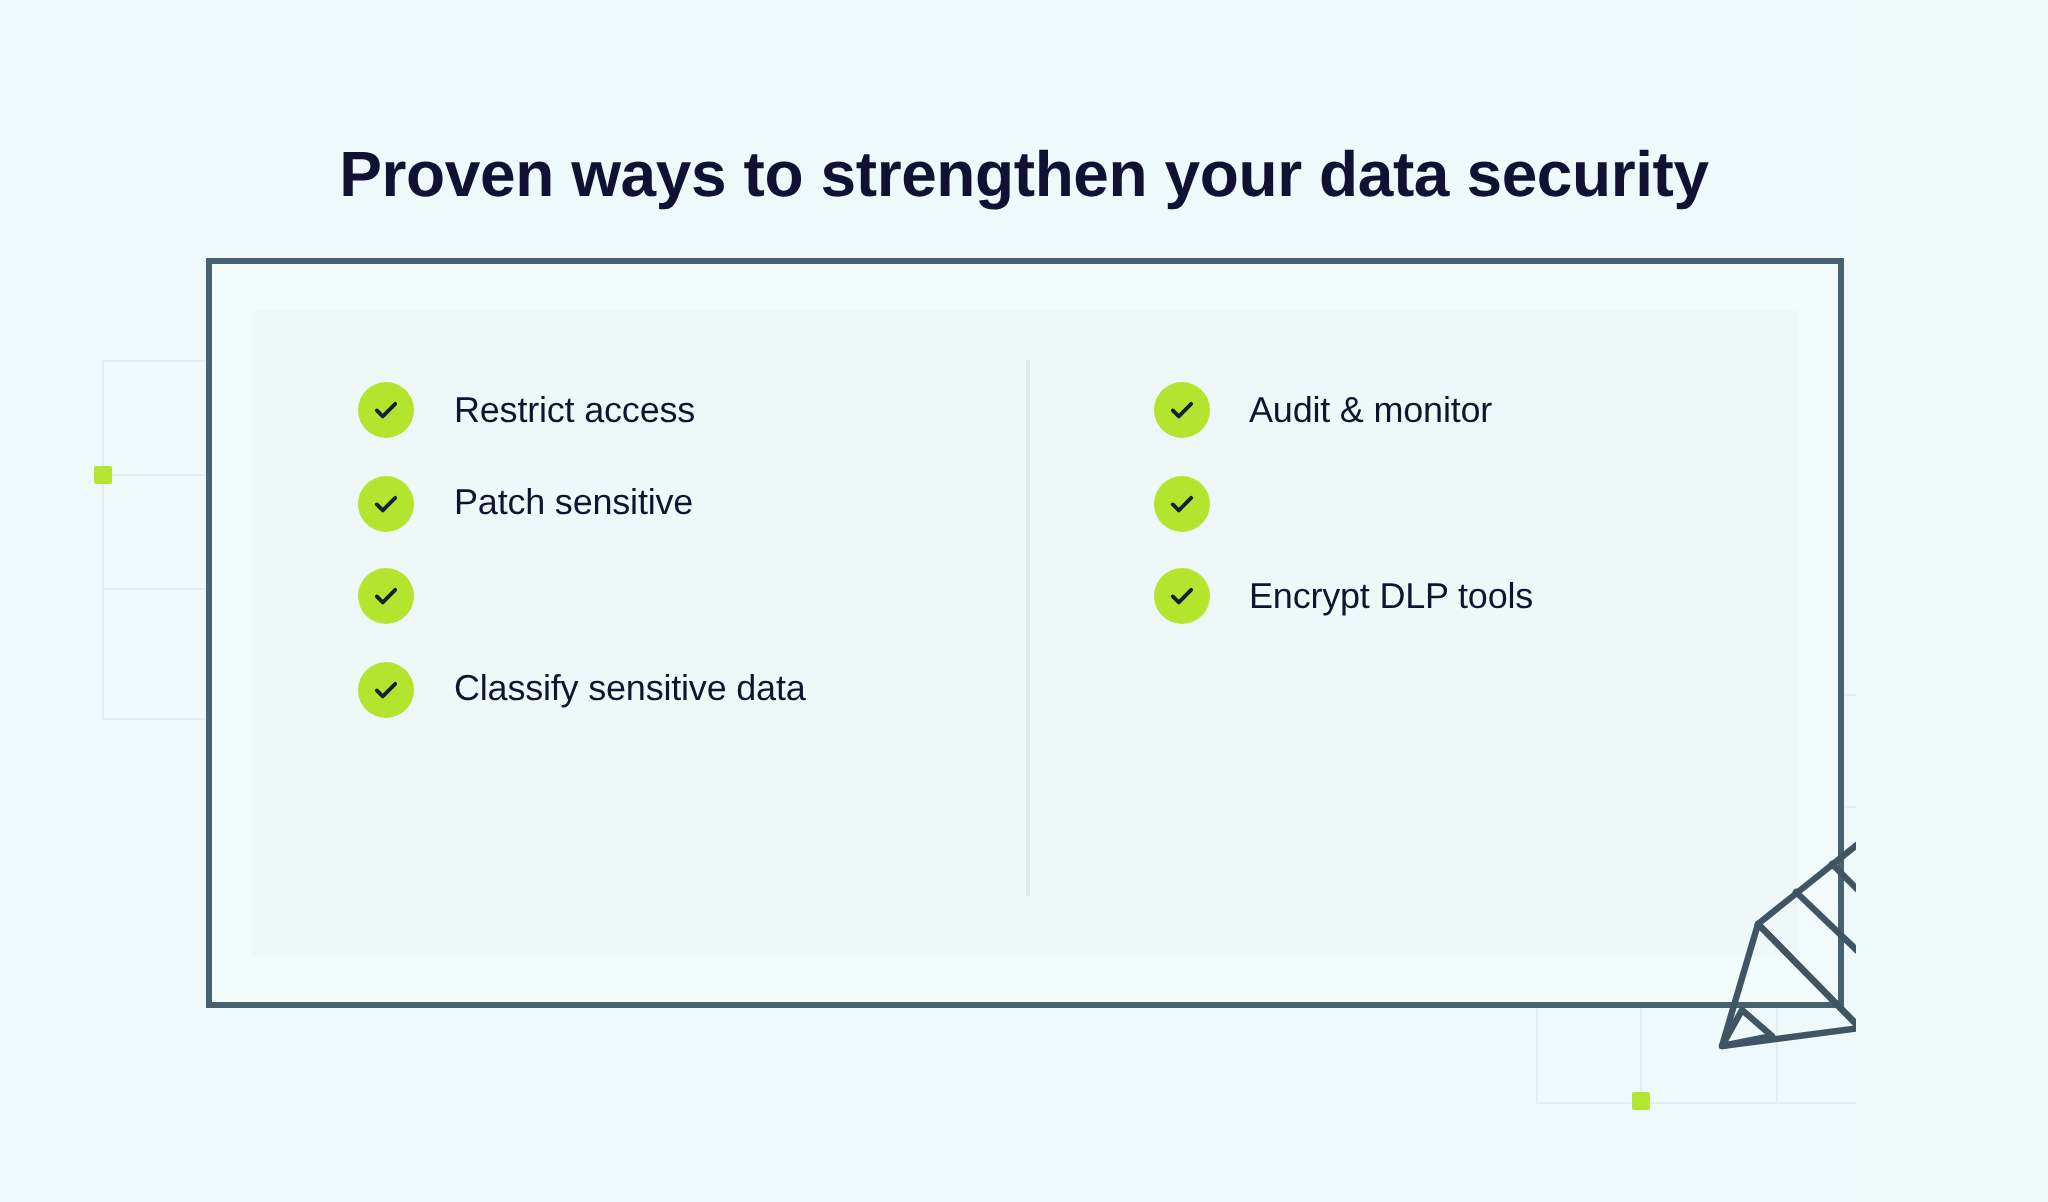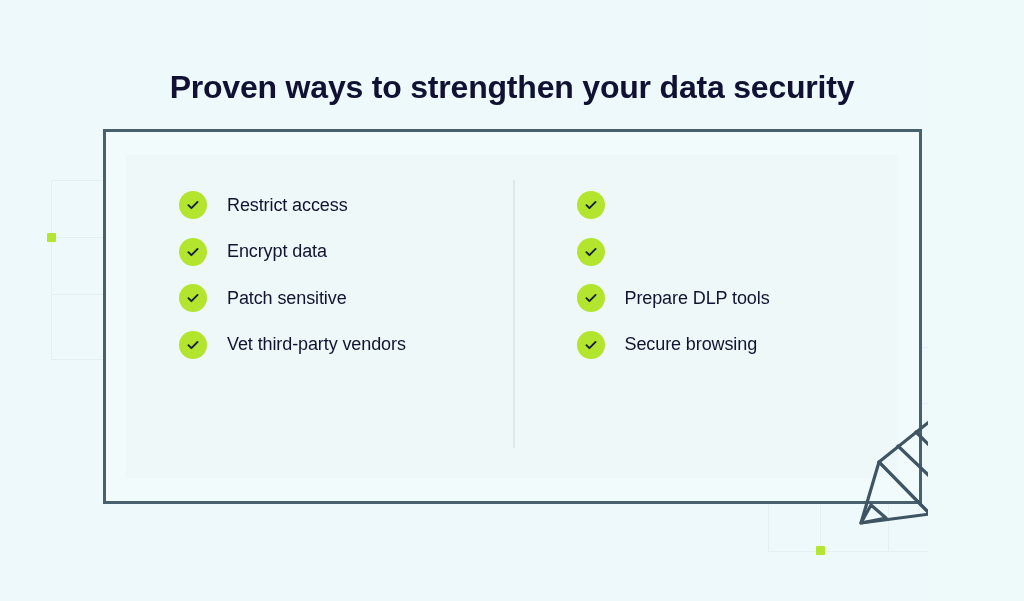--- a/index.html
+++ b/index.html
@@ -189,72 +189,64 @@
                 </svg>
             </span>
             <span class="check-label">Restrict access</span>
           </div>
           <div class="check-item">
             <span class="check-badge">
               <svg width="16" height="16" viewBox="0 0 16 16">
                   <path d="M3.4 8.2 L6.4 11.2 L12.6 4.9" fill="none" stroke="#13203a" stroke-width="1.9" stroke-linecap="round" stroke-linejoin="round"></path>
                 </svg>
             </span>
-            <span class="check-label">Encrypt data</span>
-          </div>
-          <div class="check-item">
-            <span class="check-badge">
-              <svg width="16" height="16" viewBox="0 0 16 16">
-                  <path d="M3.4 8.2 L6.4 11.2 L12.6 4.9" fill="none" stroke="#13203a" stroke-width="1.9" stroke-linecap="round" stroke-linejoin="round"></path>
-                </svg>
-            </span>
             <span class="check-label">Patch sensitive</span>
           </div>
           <div class="check-item">
             <span class="check-badge">
               <svg width="16" height="16" viewBox="0 0 16 16">
                   <path d="M3.4 8.2 L6.4 11.2 L12.6 4.9" fill="none" stroke="#13203a" stroke-width="1.9" stroke-linecap="round" stroke-linejoin="round"></path>
                 </svg>
             </span>
-            <span class="check-label">Vet third-party vendors</span>
+          </div>
+          <div class="check-item">
+            <span class="check-badge">
+              <svg width="16" height="16" viewBox="0 0 16 16">
+                  <path d="M3.4 8.2 L6.4 11.2 L12.6 4.9" fill="none" stroke="#13203a" stroke-width="1.9" stroke-linecap="round" stroke-linejoin="round"></path>
+                </svg>
+            </span>
+            <span class="check-label">Classify sensitive data</span>
           </div>
         </div>
 
         <div class="col-divider"></div>
 
         <div class="col col-right">
           <div class="check-item">
             <span class="check-badge">
               <svg width="16" height="16" viewBox="0 0 16 16">
                   <path d="M3.4 8.2 L6.4 11.2 L12.6 4.9" fill="none" stroke="#13203a" stroke-width="1.9" stroke-linecap="round" stroke-linejoin="round"></path>
                 </svg>
             </span>
-          </div>
-          <div class="check-item">
-            <span class="check-badge">
-              <svg width="16" height="16" viewBox="0 0 16 16">
-                  <path d="M3.4 8.2 L6.4 11.2 L12.6 4.9" fill="none" stroke="#13203a" stroke-width="1.9" stroke-linecap="round" stroke-linejoin="round"></path>
-                </svg>
-            </span>
-          </div>
-          <div class="check-item">
-            <span class="check-badge">
-              <svg width="16" height="16" viewBox="0 0 16 16">
-                  <path d="M3.4 8.2 L6.4 11.2 L12.6 4.9" fill="none" stroke="#13203a" stroke-width="1.9" stroke-linecap="round" stroke-linejoin="round"></path>
-                </svg>
-            </span>
-            <span class="check-label">Prepare DLP tools</span>
-          </div>
-          <div class="check-item">
-            <span class="check-badge">
-              <svg width="16" height="16" viewBox="0 0 16 16">
-                  <path d="M3.4 8.2 L6.4 11.2 L12.6 4.9" fill="none" stroke="#13203a" stroke-width="1.9" stroke-linecap="round" stroke-linejoin="round"></path>
-                </svg>
-            </span>
-            <span class="check-label">Secure browsing</span>
+            <span class="check-label">Audit &amp; monitor</span>
+          </div>
+          <div class="check-item">
+            <span class="check-badge">
+              <svg width="16" height="16" viewBox="0 0 16 16">
+                  <path d="M3.4 8.2 L6.4 11.2 L12.6 4.9" fill="none" stroke="#13203a" stroke-width="1.9" stroke-linecap="round" stroke-linejoin="round"></path>
+                </svg>
+            </span>
+          </div>
+          <div class="check-item">
+            <span class="check-badge">
+              <svg width="16" height="16" viewBox="0 0 16 16">
+                  <path d="M3.4 8.2 L6.4 11.2 L12.6 4.9" fill="none" stroke="#13203a" stroke-width="1.9" stroke-linecap="round" stroke-linejoin="round"></path>
+                </svg>
+            </span>
+            <span class="check-label">Encrypt DLP tools</span>
           </div>
         </div>
 
       </div>
     </div>
   </div>
 
   <div class="pencil">
     <svg width="140" height="125" viewBox="0 0 140 125">
       <g fill="none" stroke="#3f5564" stroke-width="3.2" stroke-linejoin="round" stroke-linecap="round">

